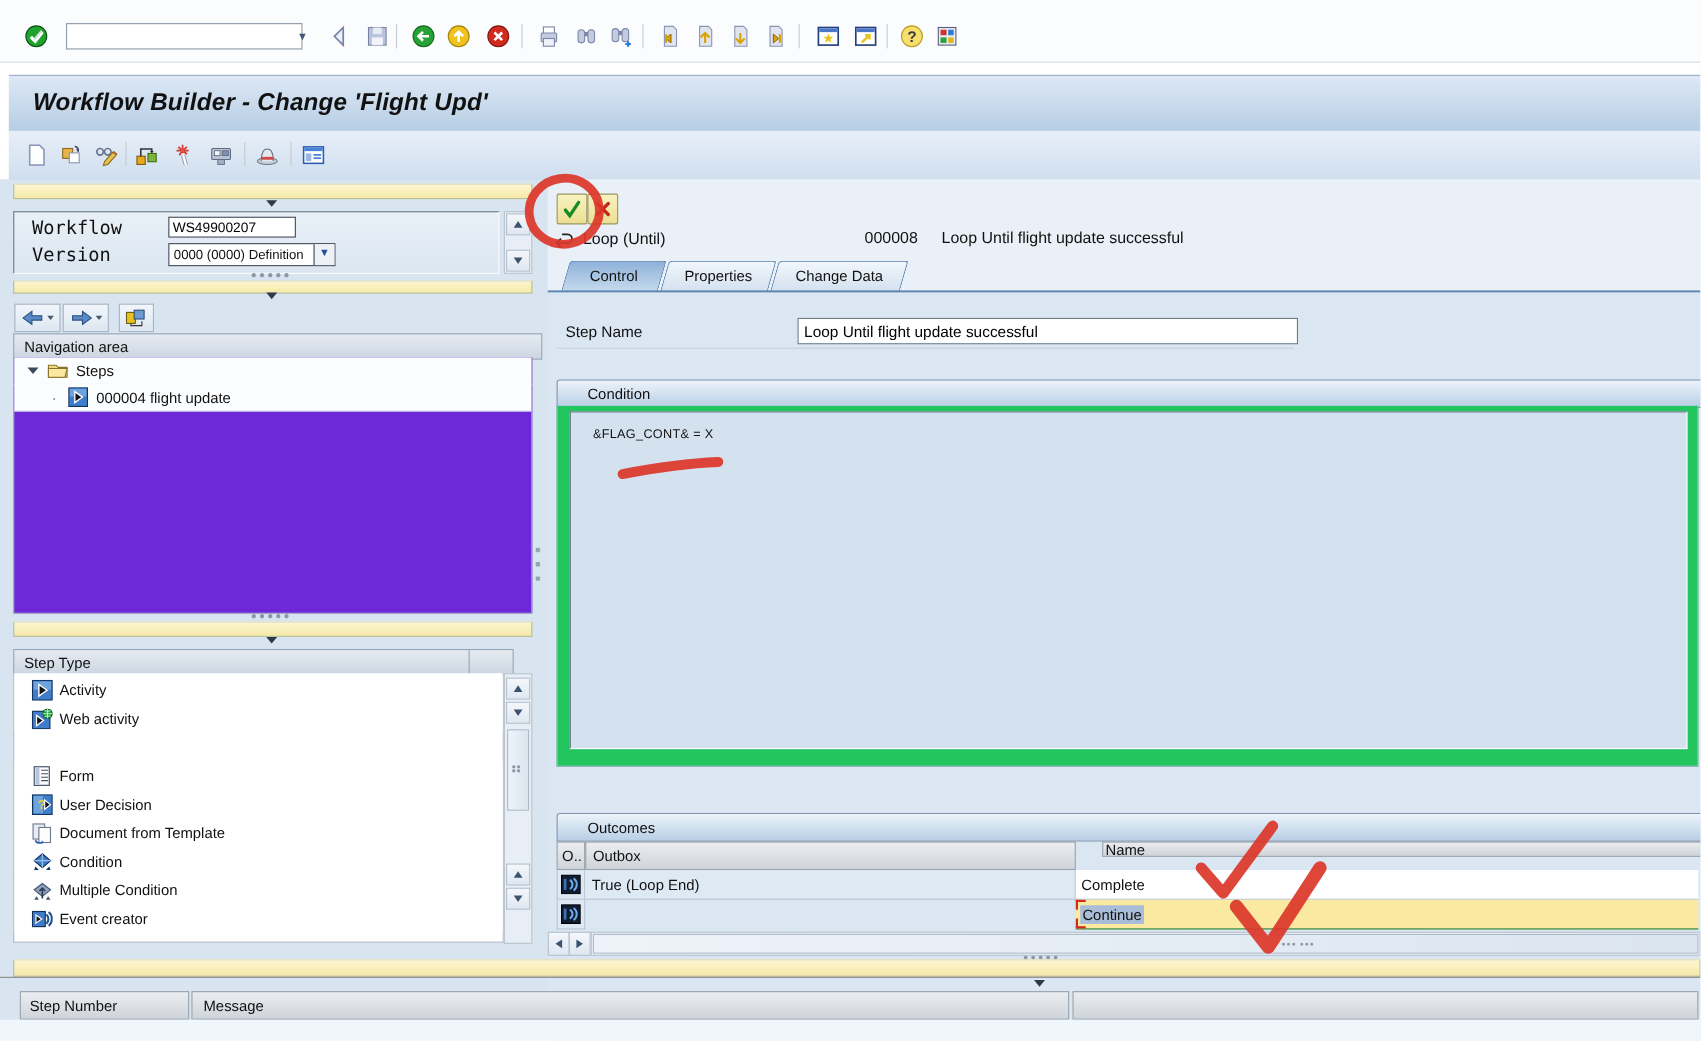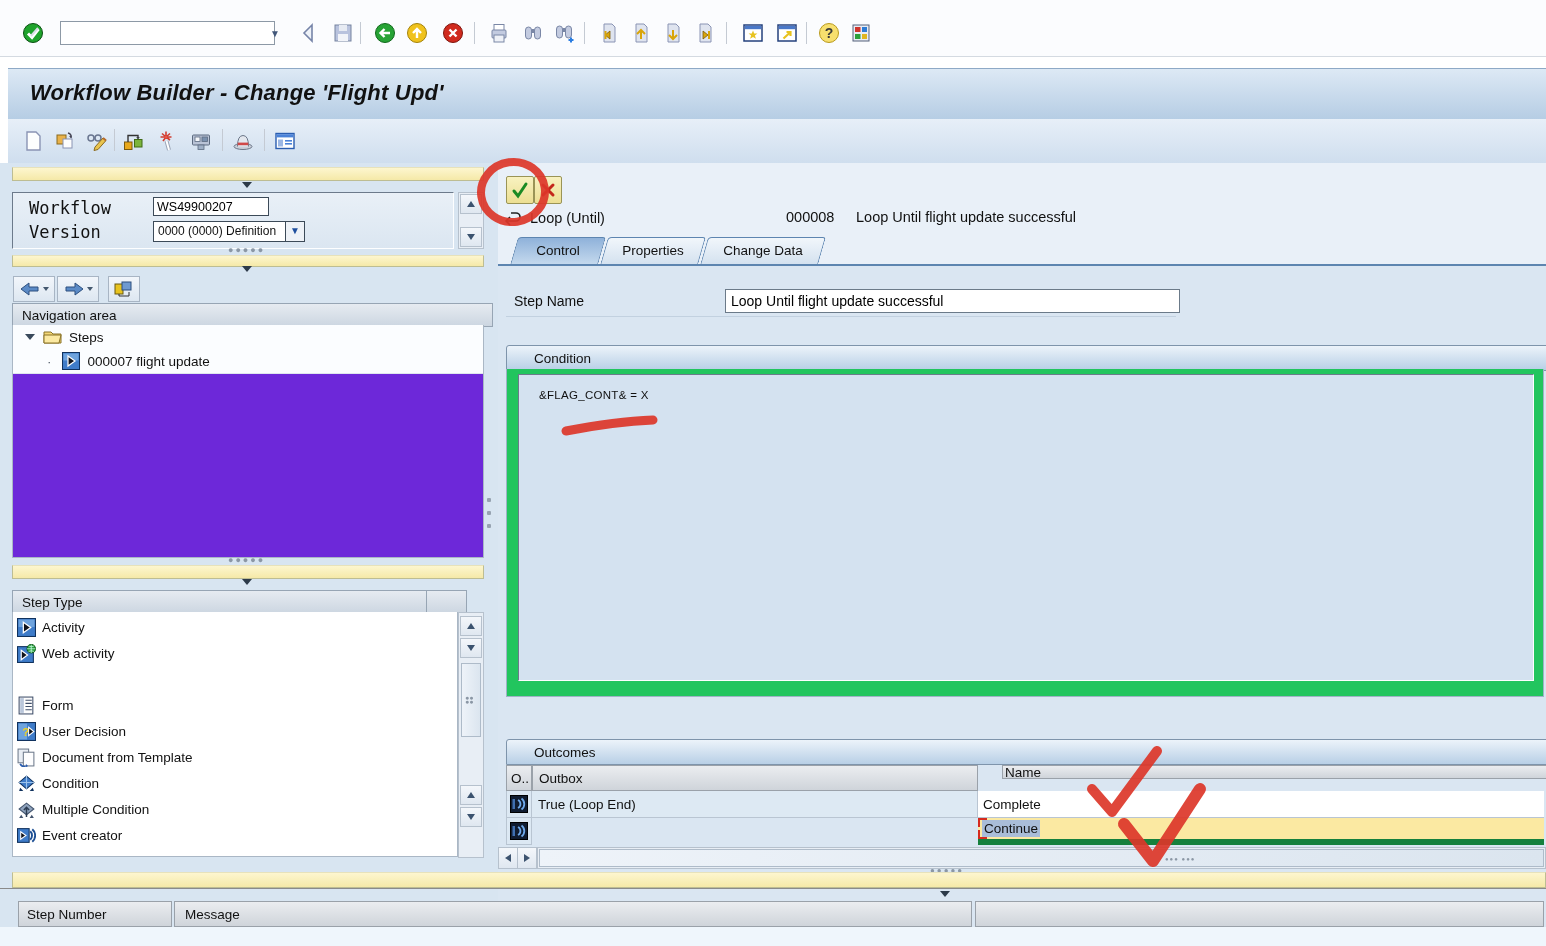--- a/index.html
+++ b/index.html
@@ -32,21 +32,21 @@
   .sb{background:#e8eef5;border:1px solid #b6c1cd;}
   .sbbtn{position:absolute;left:1px;width:20px;height:18px;background:linear-gradient(#f4f7fb,#dfe7f0);border:1px solid #b6c1cd;display:flex;align-items:center;justify-content:center;}
   .tri-u{width:0;height:0;border-left:4px solid transparent;border-right:4px solid transparent;border-bottom:6px solid #3c536f;}
   .tri-d{width:0;height:0;border-left:4px solid transparent;border-right:4px solid transparent;border-top:6px solid #3c536f;}
   .tri-l{width:0;height:0;border-top:4px solid transparent;border-bottom:4px solid transparent;border-right:6px solid #3c536f;}
   .tri-r{width:0;height:0;border-top:4px solid transparent;border-bottom:4px solid transparent;border-left:6px solid #3c536f;}
   .thumb{background:linear-gradient(90deg,#eef3f9,#dbe5ef);border:1px solid #aebbc9;}
   
   .mono{font-family:"DejaVu Sans Mono","Liberation Mono",monospace;}
   .treerow{position:absolute;left:0;width:100%;height:24px;display:flex;align-items:center;border-bottom:1px solid #dfe6ee;font-size:13.5px;background:#fbfdff;}
-  .strow{position:absolute;left:0;width:100%;height:26px;display:flex;align-items:center;font-size:13.5px;background:#fff;}
+  .strow{position:absolute;left:0;width:100%;height:26px;display:flex;align-items:center;font-size:13.5px;background:#fff;padding-left:12px;}
   .strow .lbl{margin-left:6px;}
   
   .tab{position:absolute;top:0;height:27px;border:1px solid #5d85b0;border-bottom:none;border-radius:4px 3px 0 0;transform:skewX(-16deg);}
   .tab>span{display:block;transform:skewX(16deg);text-align:center;font-size:13.5px;line-height:26px;}
   .tab.on{background:linear-gradient(#8fb2da,#c6daee);}
   .tab.off{background:linear-gradient(#f1f6fb,#d3e1ef);}
   
   .cell{position:absolute;display:flex;align-items:center;font-size:13.5px;box-sizing:border-box;}
   input{font-family:"Liberation Sans",sans-serif;}
   .redmark{stroke:#dc3629;fill:none;stroke-linecap:round;stroke-linejoin:round;opacity:.92;}
@@ -316,21 +316,21 @@
         </svg>
       <span style="margin-left:6px">Steps</span>
     </div>
     <div class="treerow" style="top:24px">
       <span style="margin-left:34px;color:#55606c">·</span>
       <svg style="margin-left:10px" width="18" height="18" viewBox="0 0 18 18">
           <rect x="0.5" y="0.5" width="17" height="17" fill="#3f7cc9" stroke="#10325e"></rect>
           <rect x="1.5" y="1.5" width="15" height="7" fill="#6ea3dd"></rect>
           <path d="M6 4l7 5-7 5z" fill="#10131a" stroke="#fff" stroke-width="1.2"></path>
         </svg>
-      <span style="margin-left:8px">000007 flight update</span>
+      <span style="margin-left:8px">000004 flight update</span>
     </div>
   </div>
   <div class="a dots" style="left:228px;top:558px">●●●●●</div>
   <div class="a" style="left:486px;top:498px;width:6px;height:30px;display:flex;flex-direction:column;align-items:center;justify-content:space-between">
     <span style="width:4px;height:4px;background:#97a3b1;border-radius:1px"></span>
     <span style="width:4px;height:4px;background:#97a3b1;border-radius:1px"></span>
     <span style="width:4px;height:4px;background:#97a3b1;border-radius:1px"></span>
   </div>
 
   <div class="a ystrip" style="left:12px;top:565px;width:470px;height:12px"></div>
@@ -505,21 +505,21 @@
       <span>Complete</span>
     </div>
 
   <div class="cell" style="left:506px;top:818px;width:26px;height:27px;background:#dce8f3;border:1px solid #b9c5d2;border-top:none;justify-content:center">
     <svg width="18" height="18" viewBox="0 0 18 18">
         <rect x="0.5" y="0.5" width="17" height="17" fill="#101c30" stroke="#000"></rect>
         <rect x="2.5" y="4" width="2.5" height="10" fill="#3f6fb0"></rect>
         <path d="M8 5a4.5 4.5 0 0 1 0 8M11.5 3.5a6.8 6.8 0 0 1 0 11" stroke="#6fa9ea" stroke-width="1.8" fill="none"></path>
       </svg>
   </div>
-  <div class="cell" style="left:978px;top:818px;width:566px;height:27px;background:#fbe9a2;border-bottom:6px solid #15803d;padding-left:4px">
+  <div class="cell" style="left:978px;top:818px;width:566px;height:27px;background:#fbe9a2;border-bottom:1px solid #15803d;padding-left:4px">
     <span style="background:#a9bdd8;padding:1px 2px">Continue</span>
     <span class="a" style="left:0;top:0;width:7px;height:7px;border-left:2px solid #d62a1e;border-top:2px solid #d62a1e"></span>
     <span class="a" style="left:0;bottom:0;width:7px;height:7px;border-left:2px solid #d62a1e;border-bottom:2px solid #d62a1e"></span>
   </div>
 
   <div class="a" style="left:498px;top:847px;width:18px;height:20px;background:linear-gradient(#f4f7fb,#dfe7f0);border:1px solid #b6c1cd;display:flex;align-items:center;justify-content:center">
       <span class="tri-l"></span>
     </div>
   <div class="a" style="left:517px;top:847px;width:18px;height:20px;background:linear-gradient(#f4f7fb,#dfe7f0);border:1px solid #b6c1cd;display:flex;align-items:center;justify-content:center">
       <span class="tri-r"></span>

